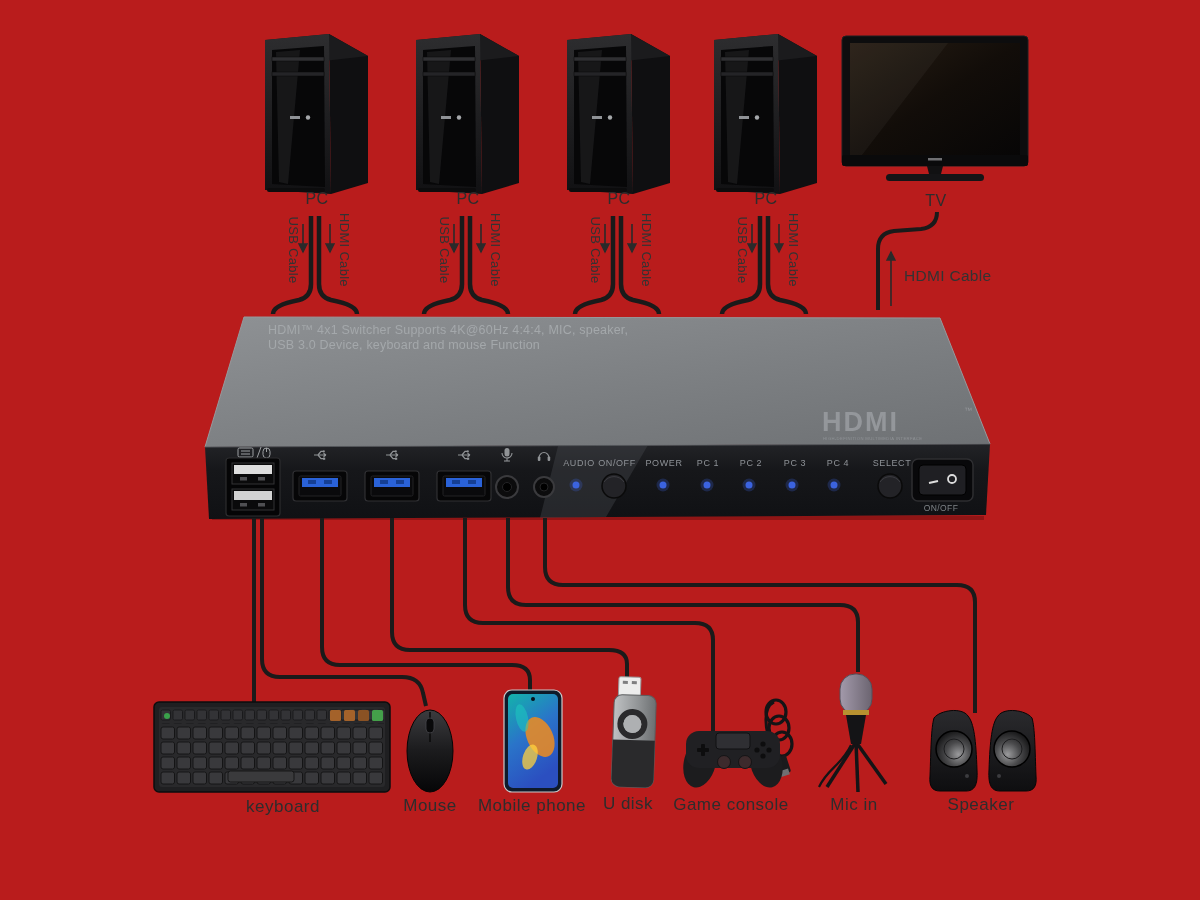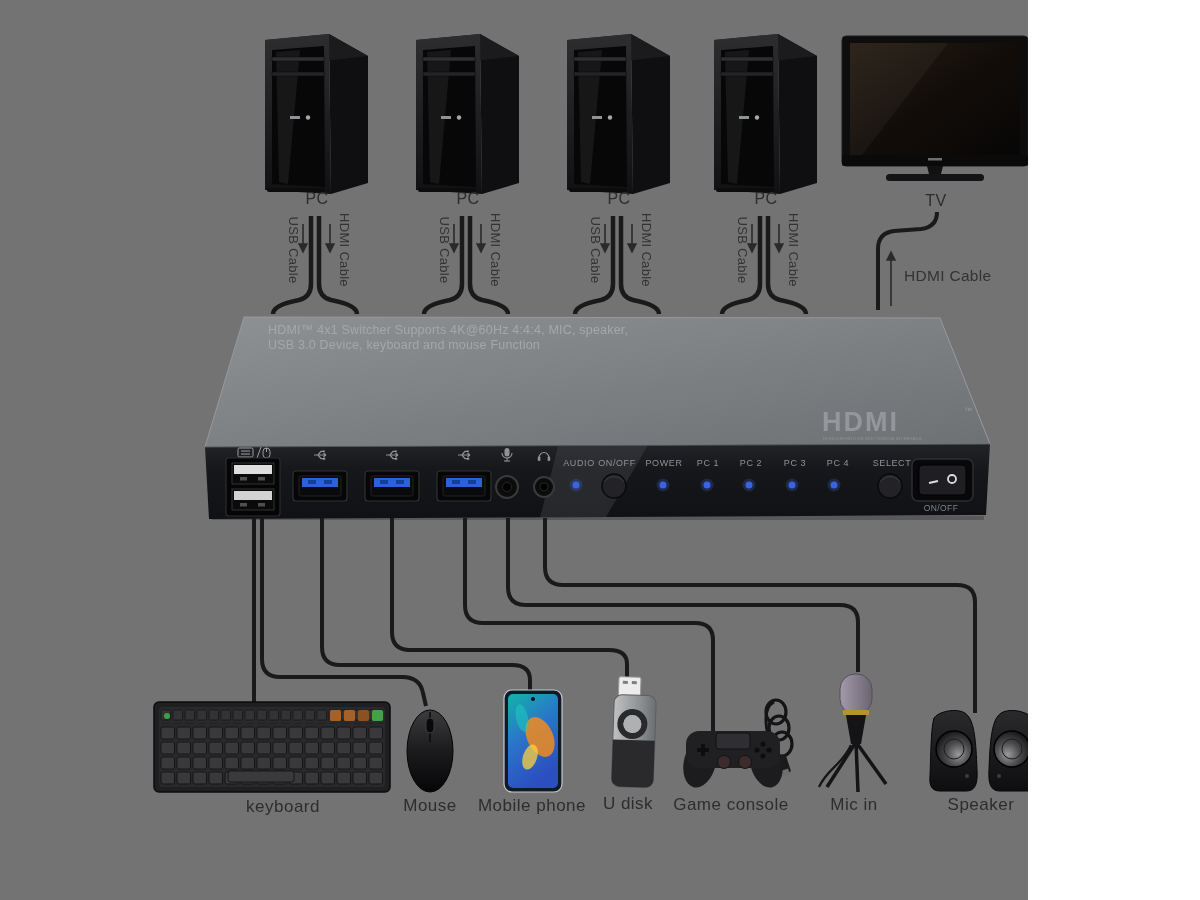--- a/index.html
+++ b/index.html
@@ -1,16 +1,16 @@
 <!DOCTYPE html>
 <html><head>
 <meta charset="utf-8">
 <style>
   html,body{margin:0;padding:0;background:#ffffff;}
-  .canvas{position:relative;width:1028px;height:900px;background:#737373;overflow:hidden;
+  .canvas{position:relative;width:1200px;height:900px;background:#b91c1c;overflow:hidden;
           font-family:"Liberation Sans", sans-serif;}
   svg{display:block;}
   text{font-family:"Liberation Sans", sans-serif;fill:#2d2d2d;}
   .dev-label{fill:#2d2d2d;font-size:16px;letter-spacing:.5px;}
   .periph-label{fill:#2d2d2d;font-size:17px;letter-spacing:.5px;}
   .cable-label{fill:#333333;font-size:13px;letter-spacing:.3px;}
   .panel-label{fill:#8e9297;font-size:9px;letter-spacing:.6px;}
   .top-text{fill:#a4a8ab;font-size:12.5px;letter-spacing:.2px;}
   .hdmi-logo{fill:#94979b;font-size:27px;font-weight:bold;letter-spacing:2px;}
   .hdmi-tm{fill:#94979b;font-size:8px;}

